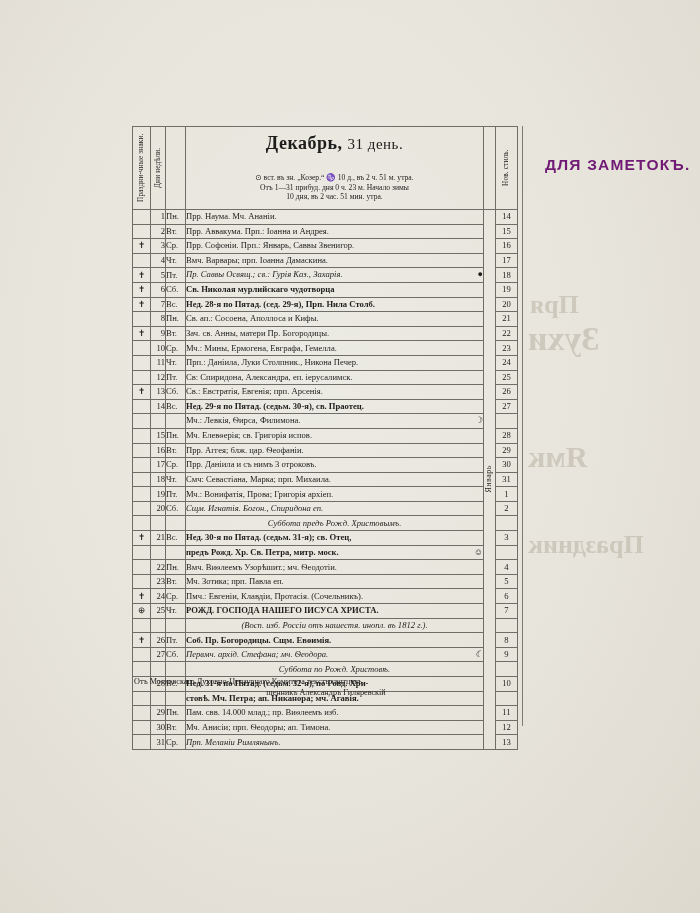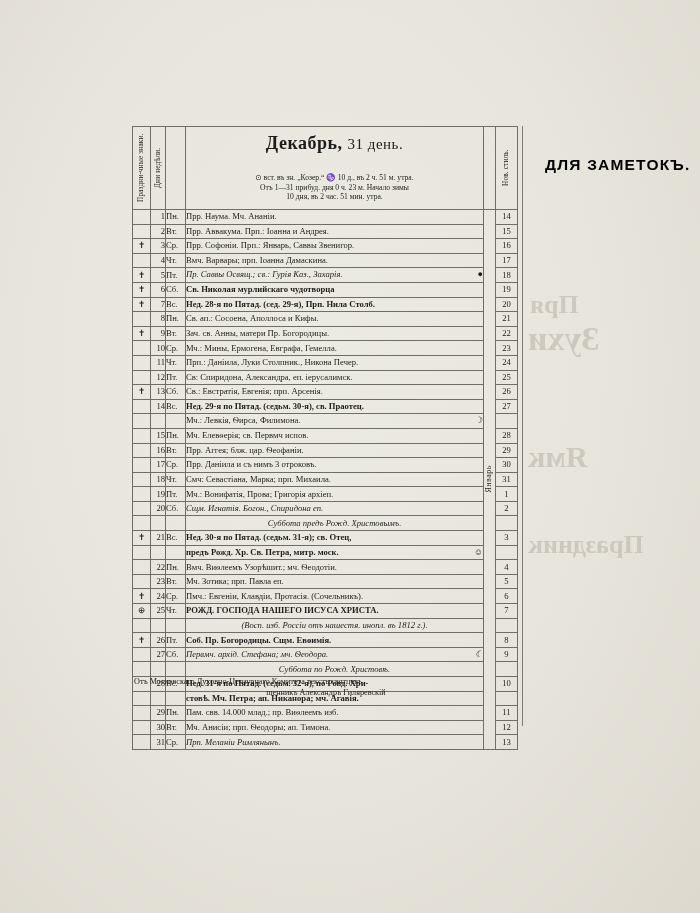--- a/index.html
+++ b/index.html
@@ -28,21 +28,21 @@
     width:178px;height:600px;
     border-left:1px solid #7d7a70;
   }
   .notes-title{
     position:absolute;
     left:545px;top:156px;
     font-size:15.5px;
     letter-spacing:1.2px;
     font-family:"Liberation Sans", sans-serif;
     font-weight:600;
-    color:#000000;
+    color:#701a75;
     white-space:nowrap;
   }
   
   .ghost{
     position:absolute;
     color:#b9b2a4;
     font-family:"Liberation Serif", serif;
     font-weight:700;
     opacity:.55;
     transform:scaleX(-1);
@@ -257,21 +257,21 @@
           <td class="c-mark cross"></td>
           <td class="c-num"></td>
           <td class="c-day"></td>
           <td class="c-text">Мч.: Левкія, Ѳирса, Филимона.<span class="moon" style="float: right;">☽</span></td>
           <td class="c-new"></td>
         </tr>
         <tr class="row">
           <td class="c-mark cross"></td>
           <td class="c-num">15</td>
           <td class="c-day">Пн.</td>
-          <td class="c-text">Мч. Елевѳерія; св. Первмч испов.</td>
+          <td class="c-text">Мч. Елевѳерія; св. Григорія испов.</td>
           <td class="c-new">28</td>
         </tr>
         <tr class="row">
           <td class="c-mark cross"></td>
           <td class="c-num">16</td>
           <td class="c-day">Вт.</td>
           <td class="c-text">Прр. Аггея; блж. цар. Ѳеофаніи.</td>
           <td class="c-new">29</td>
         </tr>
         <tr class="row">

